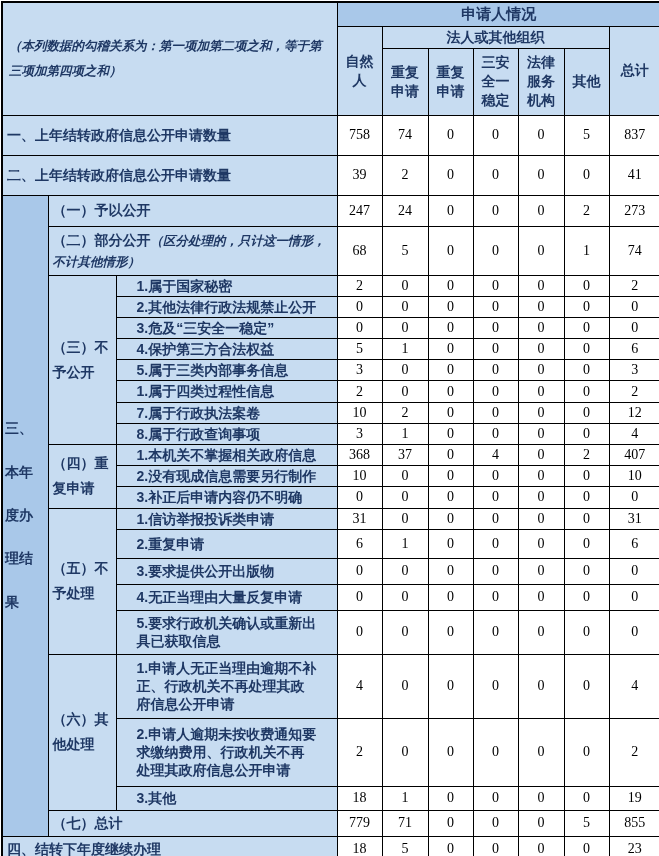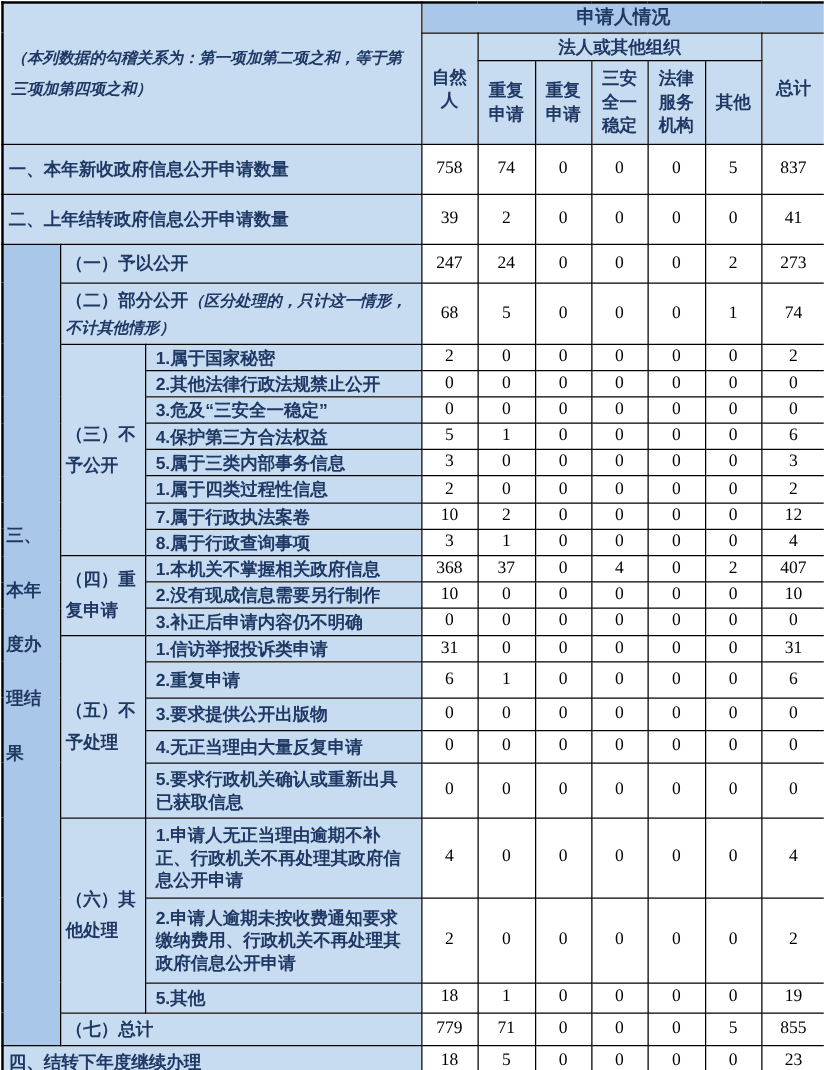--- a/index.html
+++ b/index.html
@@ -28,21 +28,21 @@
   .num{
     background:var(--cell-bg,#ffffff);
     color:var(--num-text,#000000);
     font-family:"Liberation Serif", serif;
     font-size:14px;text-align:center;font-weight:normal;padding:0 2px;
   }
   .note-cell{vertical-align:middle;}
   .note-text{font-style:italic;font-size:12.5px;line-height:2.0;display:block;padding:2px 2px;}
   .section-lbl{line-height:3.1;padding:1px 2px;font-size:14px;}
   .group-lbl{line-height:1.8;}
-  .item-lbl{padding:1px 8px;line-height:1.3;}
+  .item-lbl{padding:1px 20px;line-height:1.3;}
   .g2-note{font-style:italic;font-size:12.5px;}
 </style>
 </head>
 <body>
 
 <table>
   <colgroup>
     <col style="width:46px">
       <col style="width:68px">
       <col style="width:221px">
@@ -69,21 +69,21 @@
   </tr>
   <tr style="height:67px">
     <td class="lbl hdr">重复申请</td>
     <td class="lbl hdr">重复申请</td>
     <td class="lbl hdr">三安全一稳定</td>
     <td class="lbl hdr">法律服务机构</td>
     <td class="lbl hdr">其他</td>
   </tr>
 
   <tr style="height:40px">
-    <td class="lbl" colspan="3">一、本年新收政府信息公开申请数量</td>
+    <td class="lbl" colspan="3">一、上年结转政府信息公开申请数量</td>
   <td class="num">758</td>
         <td class="num">74</td>
         <td class="num">0</td>
         <td class="num">0</td>
         <td class="num">0</td>
         <td class="num">5</td>
         <td class="num">837</td>
       </tr>
 
   <tr style="height:40px">
@@ -300,21 +300,21 @@
         <td class="lbl item-lbl">2.申请人逾期未按收费通知要求缴纳费用、行政机关不再处理其政府信息公开申请</td>
         <td class="num">2</td>
         <td class="num">0</td>
         <td class="num">0</td>
         <td class="num">0</td>
         <td class="num">0</td>
         <td class="num">0</td>
         <td class="num">2</td>
       </tr>
   <tr style="height:24px">
-        <td class="lbl item-lbl">5.其他</td>
+        <td class="lbl item-lbl">3.其他</td>
         <td class="num">18</td>
         <td class="num">1</td>
         <td class="num">0</td>
         <td class="num">0</td>
         <td class="num">0</td>
         <td class="num">0</td>
         <td class="num">19</td>
       </tr>
 
   <tr style="height:25px">

